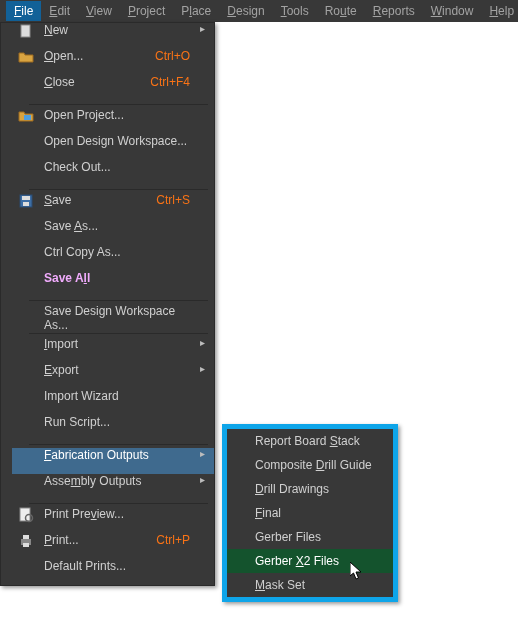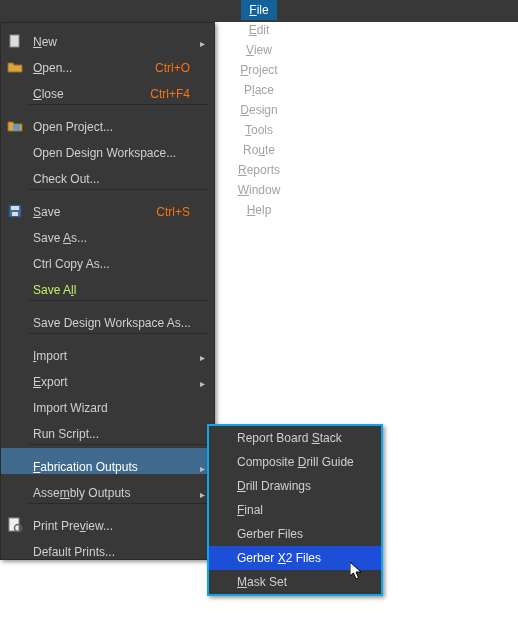--- a/index.html
+++ b/index.html
@@ -1,38 +1,38 @@
 <!DOCTYPE html>
 <html><head>
 <meta charset="utf-8">
 <style>
   * { box-sizing: border-box; margin: 0; padding: 0; font-family: "Segoe UI", Tahoma, sans-serif; font-size: 12px; }
   body { width: 518px; height: 624px; background: #fff; overflow: hidden; position: relative; }
   
-  .menubar { height: 22px; background: #383838; display: flex; align-items: center; padding: 0 6px; flex-direction: column; }
+  .menubar { height: 22px; background: #383838; display: flex; align-items: center; padding: 0 6px; }
   .menubar-item { color: #a3a3a3; padding: 3px 8px; cursor: default; }
   .menubar-item .ul { text-decoration: underline; }
   .menubar-item.active { background: #126198; color: #fff; }
   
   .dropdown { position: absolute; top: 22px; left: 0; width: 215px; background: #383838; border: 1px solid #2a2a2a; box-shadow: 2px 2px 4px rgba(0,0,0,0.4); }
   
-  .menu-row { display: flex; align-items: flex-end; height: 26px; color: #d0d0d0; cursor: default; position: relative; }
+  .menu-row { display: flex; align-items: flex-start; height: 26px; color: #d0d0d0; cursor: default; position: relative; margin-left: 11px; }
   .menu-row.highlighted { background: #3f6a8e; color: #fff; }
-  .menu-row.disabled { color: #bef264; }
+  .menu-row.disabled { color: #f0abfc; font-weight: bold; }
   .menu-row .icon { width: 28px; display:flex; align-items:center; justify-content:center; }
   .menu-row .label { flex: 1; padding-left: 4px; }
   .menu-row .label .ul { text-decoration: underline; }
   .menu-row .shortcut { color: #f97316; padding-right: 10px; }
   .menu-row .arrow { width: 14px; text-align: left; color: #bdbdbd; font-size: 10px; }
   
   .sep { height: 1px; background: #2a2a2a; margin: 3px 6px 3px 28px; }
   
-  .submenu { position: absolute; left: 207px; top: 424px; width: 176px; background: #383838; border: 2px solid #0ea5e9; box-shadow: 2px 2px 4px rgba(0,0,0,0.4); }
+  .submenu { position: absolute; left: 222px; top: 424px; width: 176px; background: #383838; border: 5px solid #0ea5e9; box-shadow: 2px 2px 4px rgba(0,0,0,0.4); }
   .sub-row { display:flex; align-items:center; height:24px; color:#d0d0d0; cursor:default; padding-left: 28px; position:relative;}
-  .sub-row.highlighted { background:#1d4ed8; color:#fff;text-align:center; }
+  .sub-row.highlighted { background:#14532d; color:#fff;text-align:center; }
   .sub-row .label .ul { text-decoration: underline; }
   
   .cursor-svg { position: absolute; left: 350px; top: 562px; pointer-events:none; z-index: 50; }
 </style>
 </head>
 <body>
 
 <div class="menubar">
   <div class="menubar-item active"><span class="ul">F</span><span>ile</span></div>
   <div class="menubar-item"><span class="ul">E</span><span>dit</span></div>
@@ -165,20 +165,32 @@
       <div class="icon">
         <svg width="16" height="16" viewBox="0 0 16 16">
           <rect x="2" y="1" width="10" height="13" fill="#eee" stroke="#888"></rect>
           <circle cx="11" cy="11" r="3.5" fill="none" stroke="#666" stroke-width="1.5"></circle>
         </svg>
       </div>
       <div class="label">Print Pre<span class="ul">v</span>iew...</div>
       <div class="arrow"></div>
     </div>
     <div class="menu-row">
+      <div class="icon">
+        <svg width="16" height="16" viewBox="0 0 16 16">
+          <rect x="3" y="6" width="10" height="6" fill="#888"></rect>
+          <rect x="5" y="2" width="6" height="4" fill="#ddd"></rect>
+          <rect x="5" y="10" width="6" height="4" fill="#ddd"></rect>
+        </svg>
+      </div>
+      <div class="label"><span class="ul">P</span>rint...</div>
+      <div class="shortcut">Ctrl+P</div>
+      <div class="arrow"></div>
+    </div>
+    <div class="menu-row">
       <div class="icon"></div>
       <div class="label">Default Prints...</div>
       <div class="arrow"></div>
     </div>
   </div>
 
 <div class="submenu" id="submenu">
     <div class="sub-row">
       <div class="label">Report Board <span class="ul">S</span>tack</div>
     </div>

